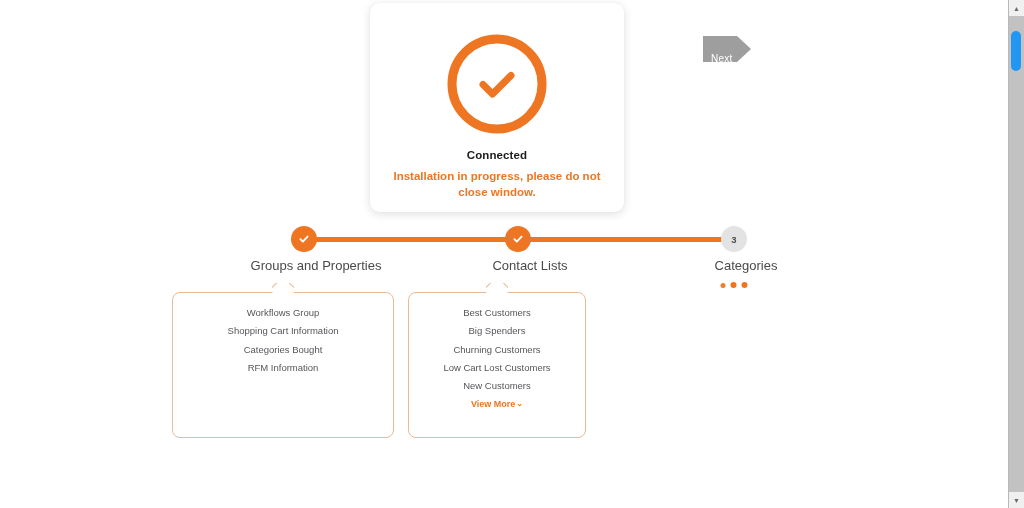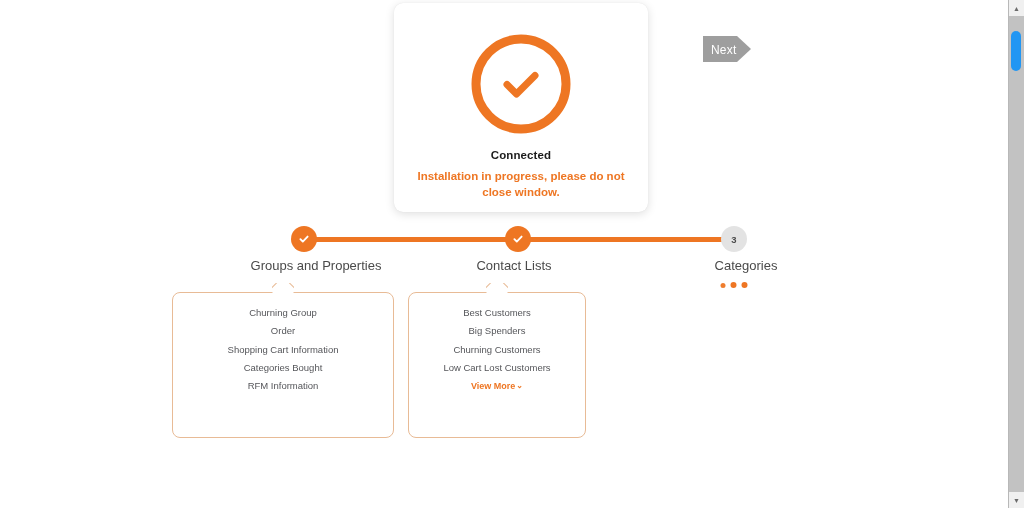--- a/index.html
+++ b/index.html
@@ -24,21 +24,21 @@
     left: 0; top: 0;
     width: 1008px;
     height: 508px;
     background: #ffffff;
     overflow: hidden;
   }
 
   
   #status-card {
     position: absolute;
-    left: 394px;
+    left: 370px;
     top: 3px;
     width: 254px;
     height: 209px;
     background: #ffffff;
     border-radius: 9px;
     box-shadow: 0 2px 10px rgba(0,0,0,0.13), 0 0 1px rgba(0,0,0,0.10);
     box-sizing: border-box;
   }
   #status-ring {
     position: absolute;
@@ -80,22 +80,22 @@
     cursor: pointer;
   }
   #next-button .tag-shape {
     position: absolute;
     left: 0; top: 0;
     width: 48px; height: 26px;
   }
   #next-button .tag-label {
     position: absolute;
     left: 8px;
-    top: 7px;
-    font-size: 12px;
+    top: 17px;
+    font-size: 10px;
     color: #ffffff;
     font-weight: normal;
     letter-spacing: 0.2px;
   }
 
   
   #stepper {
     position: absolute;
     left: 0;
     top: 226px;
@@ -144,21 +144,21 @@
   .step-label {
     position: absolute;
     top: 258px;
     text-align: center;
     font-size: 13px;
     color: #4a4a4a;
     white-space: nowrap;
     margin-left: 12px;
   }
   #label-1 { left: 304px; transform: translateX(-50%); }
-  #label-2 { left: 502px; transform: translateX(-50%); text-align: right; }
+  #label-2 { left: 518px; transform: translateX(-50%); text-align: right; }
   #label-3 { left: 734px; transform: translateX(-50%); }
 
   
   #loading-dots {
     position: absolute;
     left: 734px;
     top: 282px;
     transform: translateX(-50%);
     display: flex;
     align-items: center;
@@ -356,38 +356,38 @@
     <span class="dot d3"></span>
   </div>
 
   <div id="panel-groups" class="info-panel">
     <div class="panel-notch">
       <div class="notch-fill"></div>
       <div class="notch-edge-l"></div>
       <div class="notch-edge-r"></div>
     </div>
     <div class="panel-notch-mask"></div>
-    <div class="panel-item">Churning Group</div>
-    <div class="panel-item">Order</div>
+    <div class="panel-item">Workflows Group</div>
     <div class="panel-item">Shopping Cart Information</div>
     <div class="panel-item">Categories Bought</div>
     <div class="panel-item">RFM Information</div>
   </div>
 
   <div id="panel-lists" class="info-panel">
     <div class="panel-notch">
       <div class="notch-fill"></div>
       <div class="notch-edge-l"></div>
       <div class="notch-edge-r"></div>
     </div>
     <div class="panel-notch-mask"></div>
     <div class="panel-item">Best Customers</div>
     <div class="panel-item">Big Spenders</div>
     <div class="panel-item">Churning Customers</div>
     <div class="panel-item">Low Cart Lost Customers</div>
+    <div class="panel-item">New Customers</div>
     <div class="panel-item view-more">
       <span>View More</span><span class="chev">⌄</span>
     </div>
   </div>
 
 </div>
 
 <div id="scrollbar">
   <div id="scroll-up-arrow">
     <span class="sb-arrow-glyph">▲</span>

